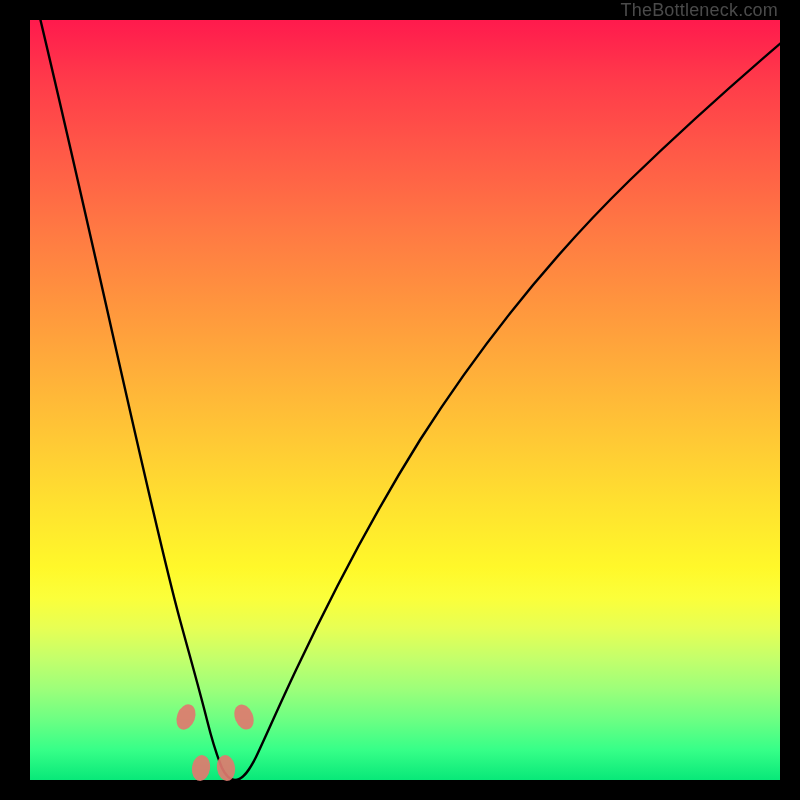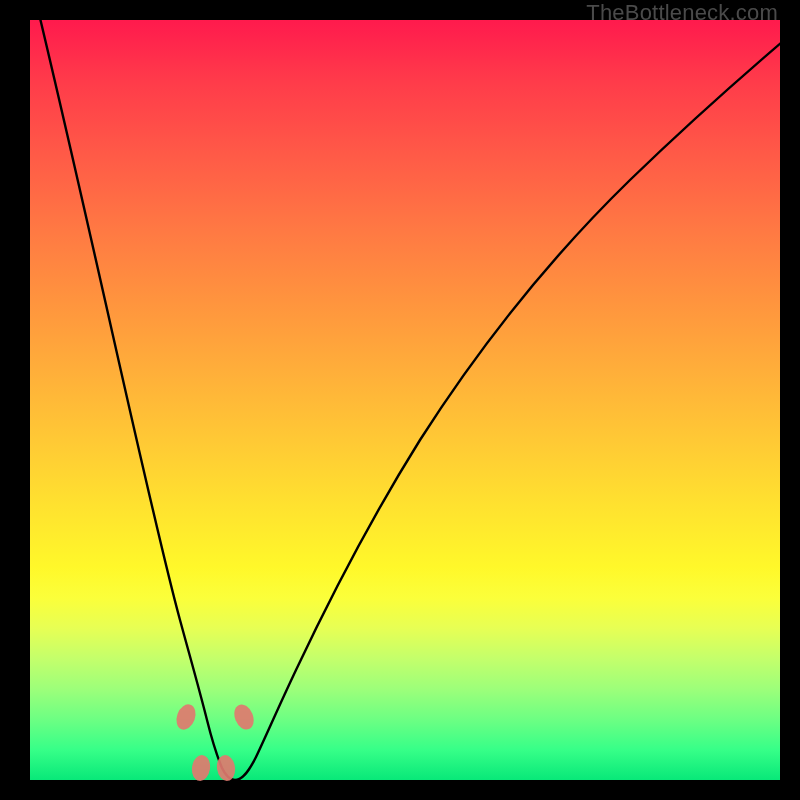--- a/index.html
+++ b/index.html
@@ -34,21 +34,21 @@
       #6dff83 92%,
       #37ff88 96%,
       #08e879 100%);
     box-sizing: border-box;
   }
   .watermark {
     position: absolute;
     top: 0px;
     right: 22px;
     color: #4a4a4a;
-    font-size: 22px;
+    font-size: 18px;
     font-weight: 400;
     letter-spacing: 0.2px;
     z-index: 50;
   }
   svg.curve {
     position: absolute;
     left: 0;
     top: 0;
     width: 750px;
     height: 760px;

